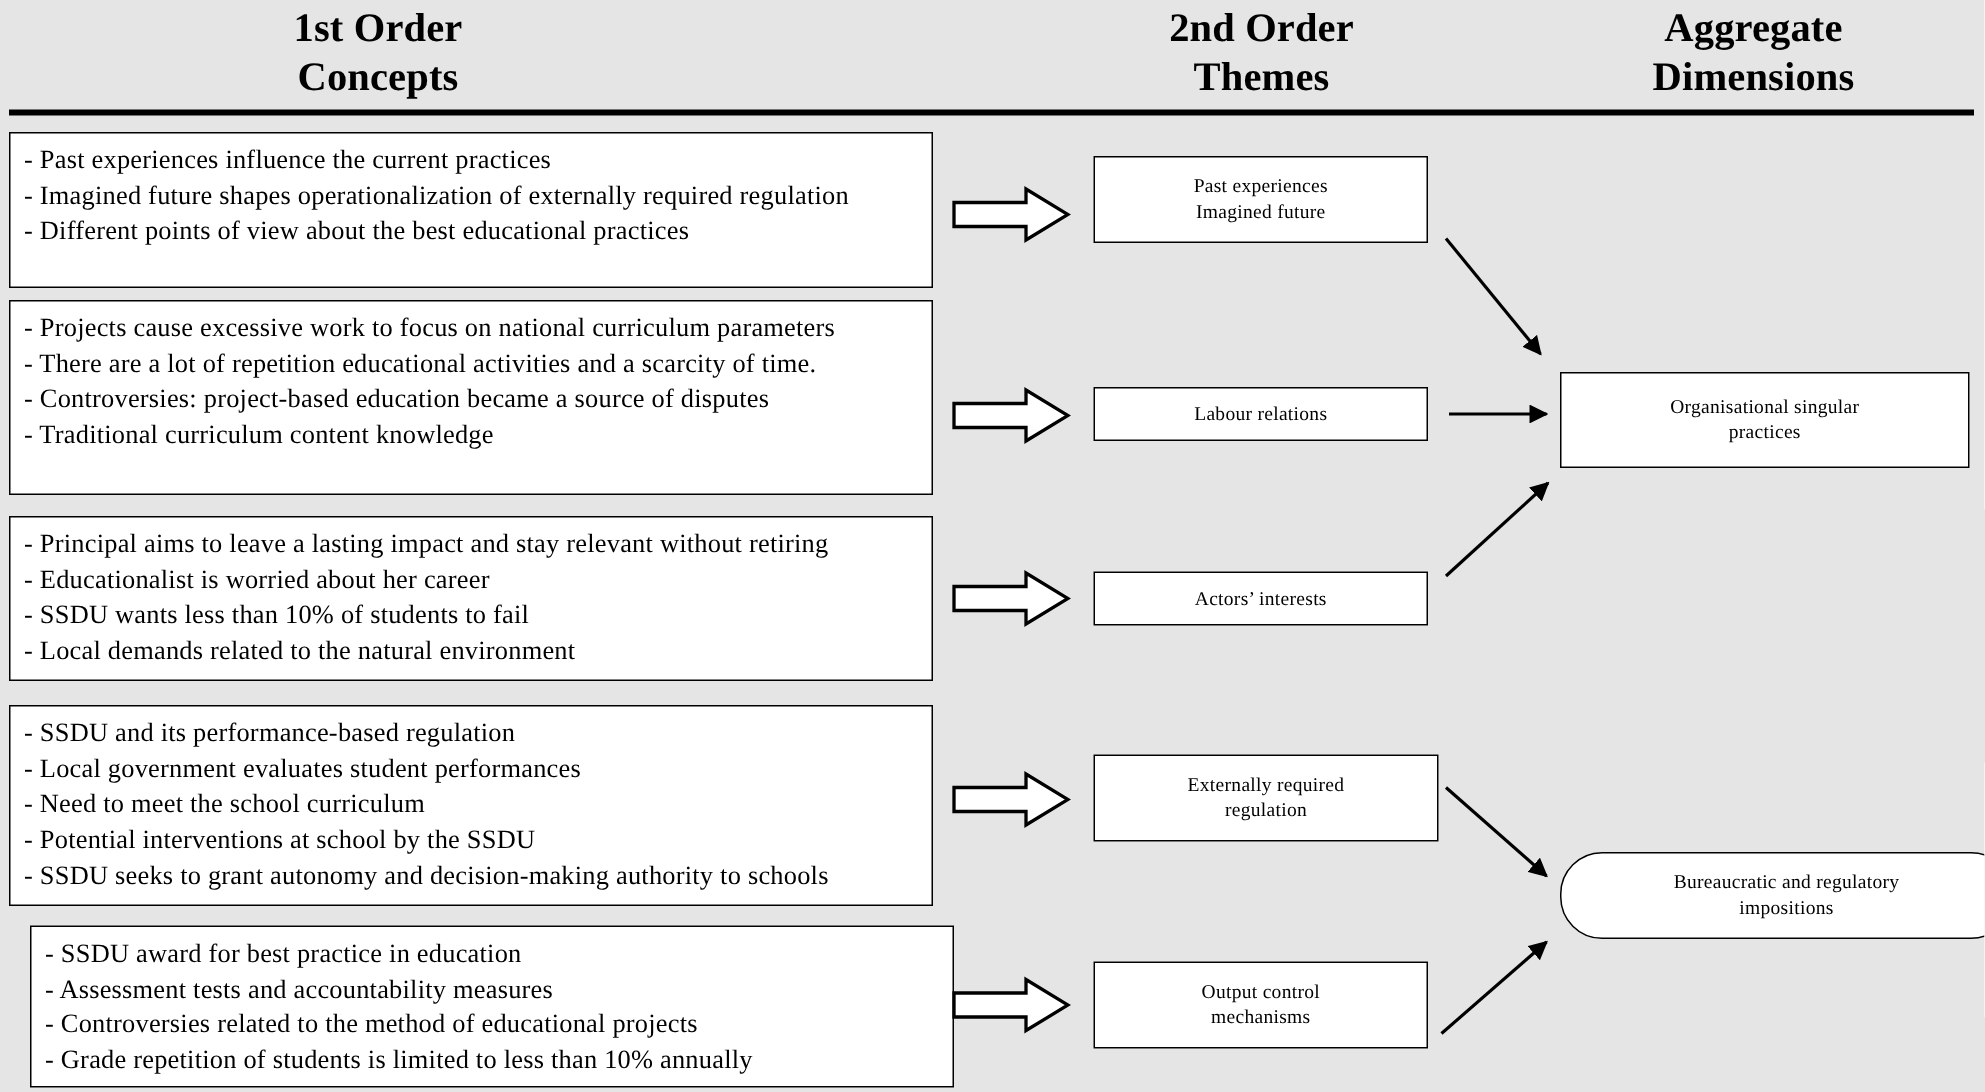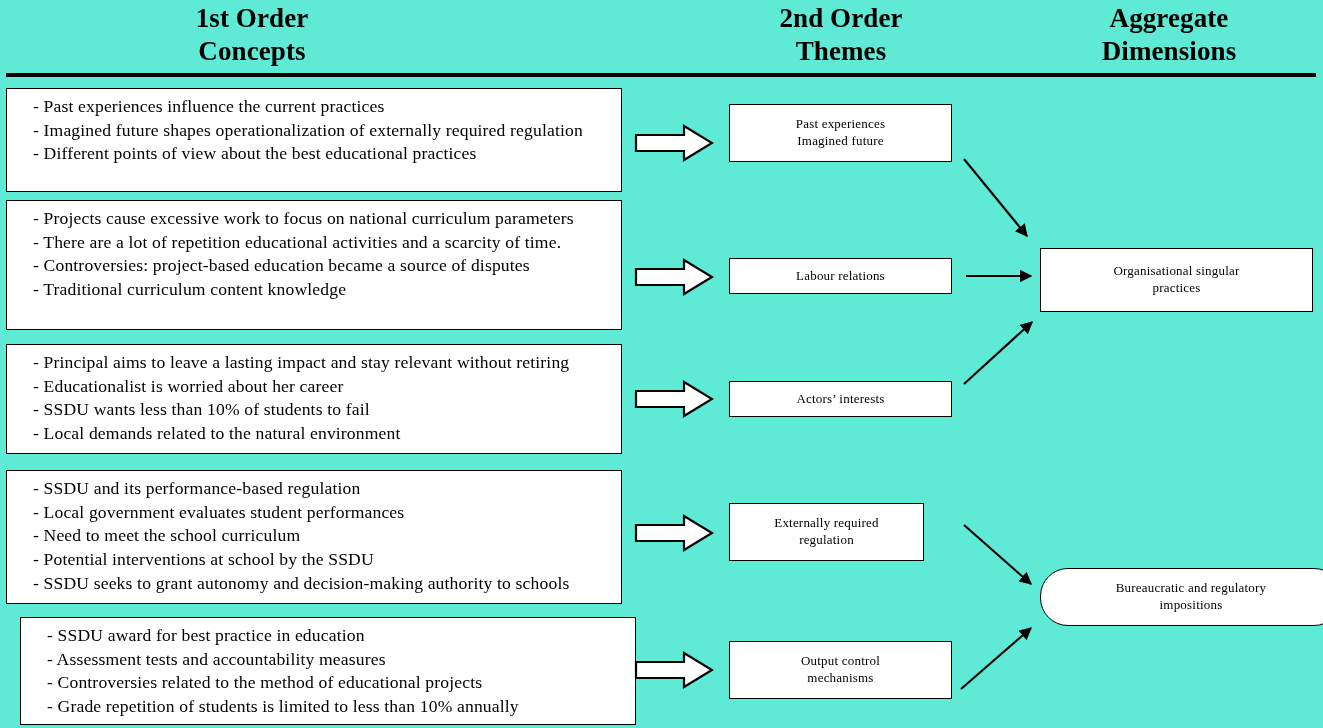--- a/index.html
+++ b/index.html
@@ -9,21 +9,21 @@
     background: #ffffff;
   }
   body {
     font-family: "Liberation Serif", "DejaVu Serif", serif;
     color: #000000;
   }
   #canvas {
     position: relative;
     width: 1323px;
     height: 728px;
-    background: #5eead4;
+    background: #e5e5e5;
     overflow: hidden;
   }
 
   
   .col-header {
     position: absolute;
     text-align: center;
     font-weight: bold;
     font-size: 27px;
     line-height: 1.22;
@@ -40,21 +40,21 @@
   
   .box {
     position: absolute;
     border: 1.6px solid #000000;
     background: #ffffff;
     box-sizing: border-box;
   }
 
   
   .concept-box {
-    padding: 6px 8px 6px 26px;
+    padding: 6px 8px 6px 9px;
   }
   .concept-box .line {
     font-size: 17.6px;
     line-height: 1.345;
     white-space: normal;
     text-indent: 0;
     letter-spacing: 0.15px;
   }
 
   
@@ -177,21 +177,21 @@
       <div>Labour relations</div>
     </div>
   </div>
 
   <div class="box centered-box" style="left:729px; top:381px; width:223px; height:36px;">
     <div class="txt">
       <div>Actors’ interests</div>
     </div>
   </div>
 
-  <div class="box centered-box" style="left:729px; top:503px; width:195px; height:58px;">
+  <div class="box centered-box" style="left:729px; top:503px; width:230px; height:58px;">
     <div class="txt">
       <div>Externally required</div>
       <div>regulation</div>
     </div>
   </div>
 
   <div class="box centered-box" style="left:729px; top:641px; width:223px; height:58px;">
     <div class="txt">
       <div>Output control</div>
       <div>mechanisms</div>

